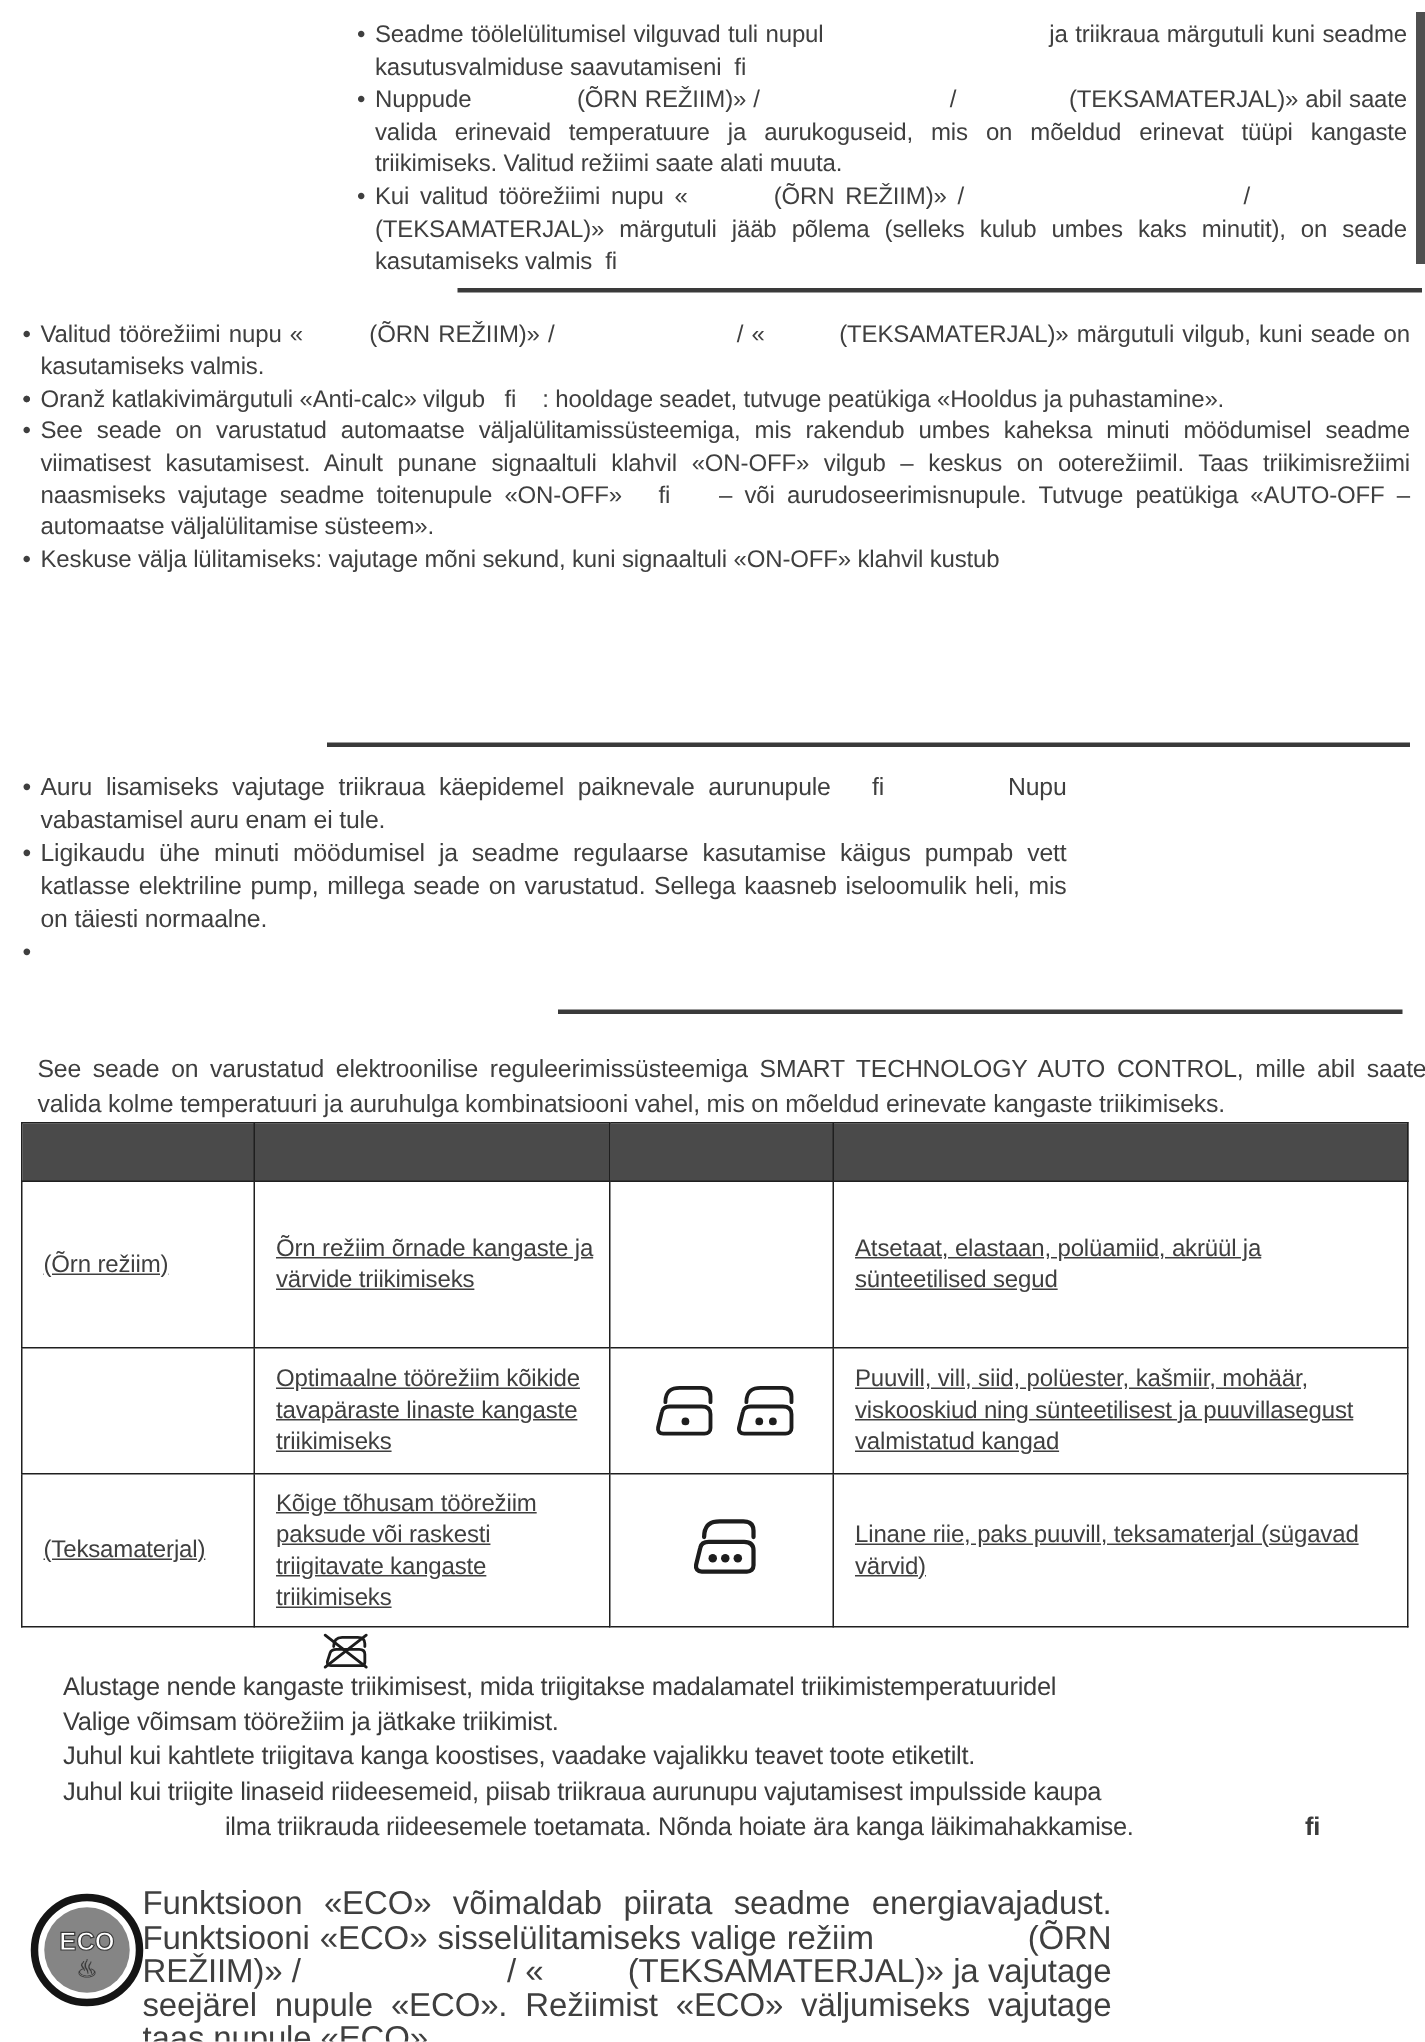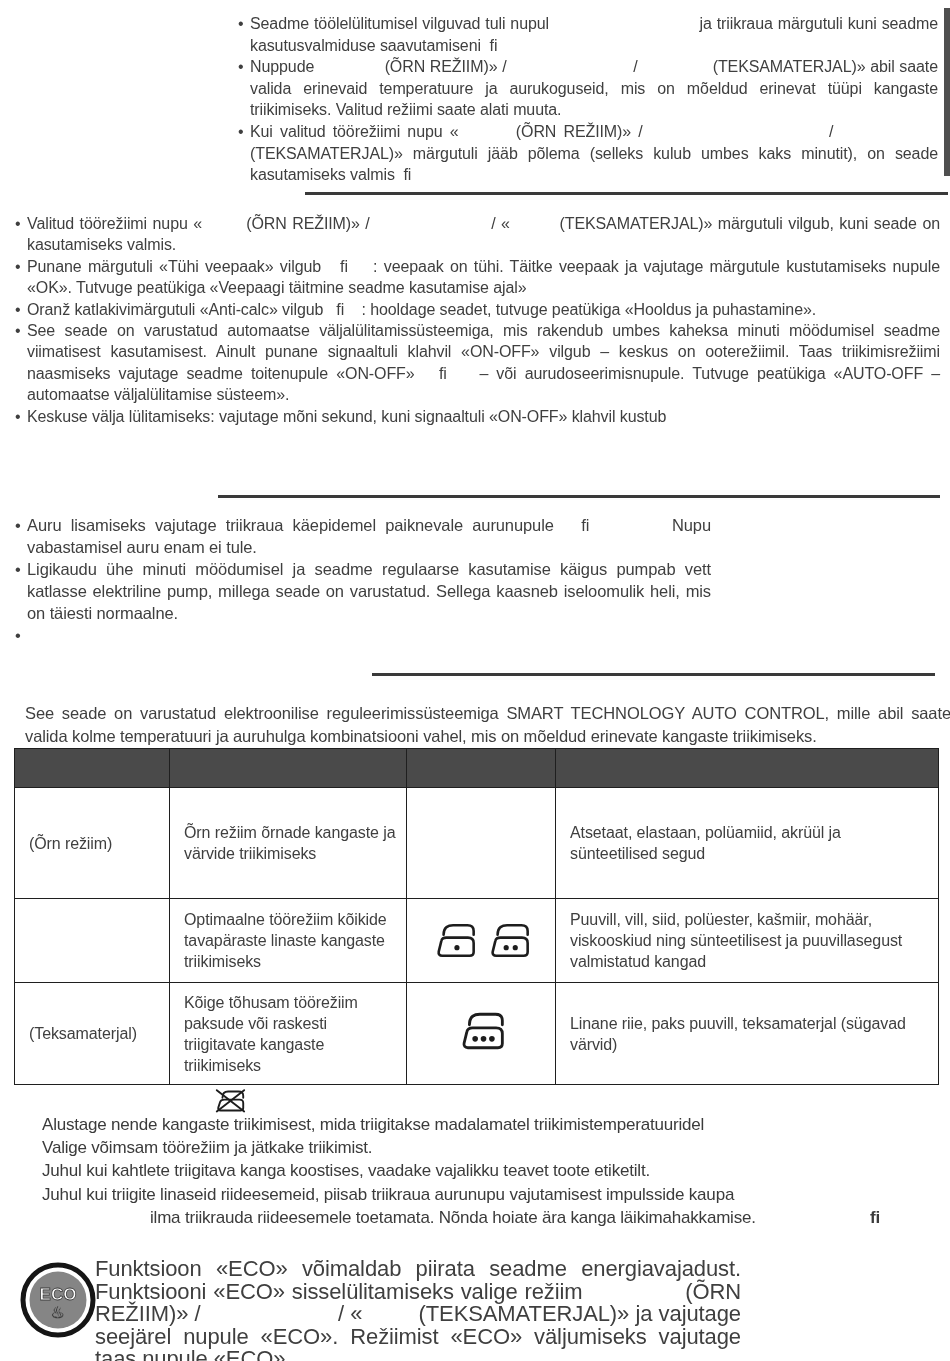--- a/index.html
+++ b/index.html
@@ -62,21 +62,20 @@
 
   <div class="abs sep" style="left:305px;top:192px;width:643px;"></div>
 
   <div class="abs sec-b bullets" style="left:14px;top:213px;width:926px;">
     <div class="bullet">
       <span class="marker">•</span>
       <span>Valitud töörežiimi nupu « &nbsp;&nbsp;&nbsp;&nbsp;&nbsp;&nbsp; (ÕRN REŽIIM)» / &nbsp;&nbsp;&nbsp;&nbsp;&nbsp;&nbsp;&nbsp;&nbsp;&nbsp;&nbsp;&nbsp;&nbsp;&nbsp;&nbsp;&nbsp;&nbsp;&nbsp;&nbsp;&nbsp;&nbsp; / « &nbsp;&nbsp;&nbsp;&nbsp;&nbsp;&nbsp;&nbsp; (TEKSAMATERJAL)» märgutuli vilgub, kuni seade on kasutamiseks valmis.</span>
     </div>
     <div class="bullet">
       <span class="marker">•</span>
-      <span>Punane märgutuli «Tühi veepaak» vilgub &nbsp;&nbsp;fi&nbsp;&nbsp;&nbsp; : veepaak on tühi. Täitke veepaak ja vajutage märgutule kustutamiseks nupule «OK». Tutvuge peatükiga «Veepaagi täitmine seadme kasutamise ajal»</span>
     </div>
     <div class="bullet">
       <span class="marker">•</span>
       <span>Oranž katlakivimärgutuli «Anti-calc» vilgub &nbsp;&nbsp;fi&nbsp;&nbsp;&nbsp; : hooldage seadet, tutvuge peatükiga «Hooldus ja puhastamine».</span>
     </div>
     <div class="bullet">
       <span class="marker">•</span>
       <span>See seade on varustatud automaatse väljalülitamissüsteemiga, mis rakendub umbes kaheksa minuti möödumisel seadme viimatisest kasutamisest. Ainult punane signaaltuli klahvil «ON-OFF» vilgub – keskus on ooterežiimil. Taas triikimisrežiimi naasmiseks vajutage seadme toitenupule «ON-OFF» &nbsp;&nbsp;fi&nbsp;&nbsp;&nbsp; – või aurudoseerimisnupule. Tutvuge peatükiga «AUTO-OFF – automaatse väljalülitamise süsteem».</span>
     </div>
     <div class="bullet">
@@ -98,21 +97,21 @@
     </div>
     <div class="bullet">
       <span class="marker">•</span>
     </div>
   </div>
 
   <div class="abs sep" style="left:372px;top:673px;width:563px;"></div>
 
   <p class="abs smart" style="left:14px;top:691px;width:926px;">See seade on varustatud elektroonilise reguleerimissüsteemiga SMART TECHNOLOGY AUTO CONTROL, mille abil saate valida kolme temperatuuri ja auruhulga kombinatsiooni vahel, mis on mõeldud erinevate kangaste triikimiseks.</p>
 
-  <table class="modes abs" style="left:14px;top:748px;">
+  <table class="modes abs" style="left:14px;top:748px;text-decoration:underline;">
     <colgroup>
       <col style="width:155px">
         <col style="width:237px">
         <col style="width:149px">
         <col style="width:383px">
     </colgroup>
     <thead>
       <tr>
         <th></th>
         <th></th>

